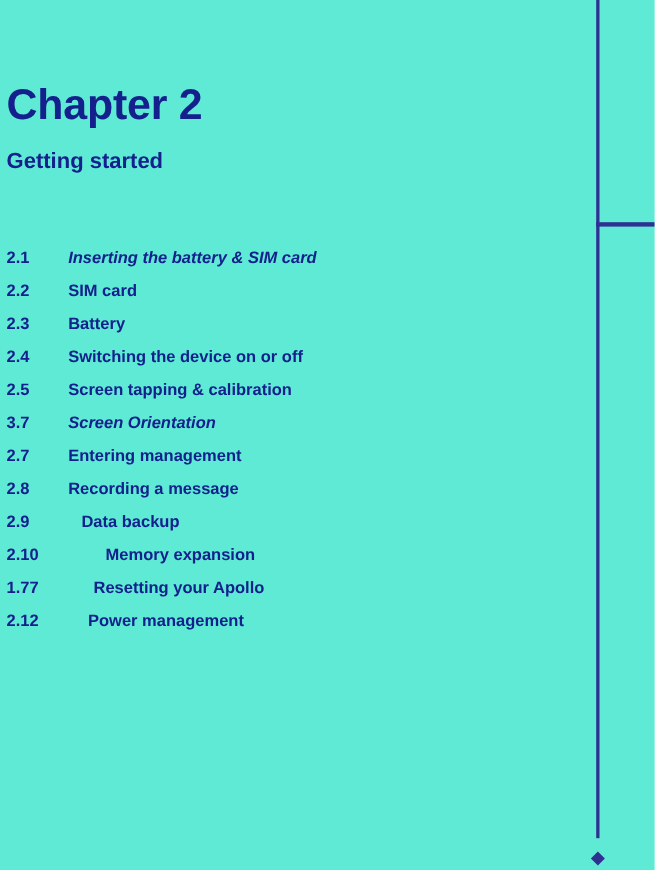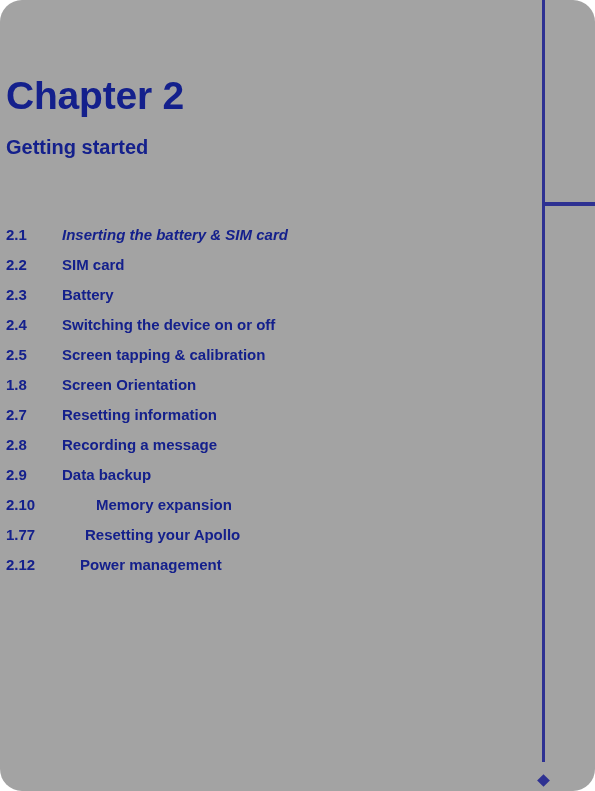--- a/index.html
+++ b/index.html
@@ -12,22 +12,21 @@
     height: 791px;
     position: relative;
     overflow: hidden;
     font-family: "Liberation Sans", sans-serif;
     -webkit-font-smoothing: antialiased;
   }
 
   .page {
     position: absolute;
     inset: 0;
-    background: #a3a3a3;
-    border-radius: 22px;
+    background: #5eead4;
   }
 
   
   .vrule {
     position: absolute;
     left: 542px;
     top: 0px;
     width: 3px;
     height: 762px;
     background: #2e3192;
@@ -141,34 +140,34 @@
       </div>
       <div class="toc-row">
         <span class="toc-num">2.4</span>
         <span class="toc-label" style="left: 62px;">Switching the device on or off</span>
       </div>
       <div class="toc-row">
         <span class="toc-num">2.5</span>
         <span class="toc-label" style="left: 62px;">Screen tapping &amp; calibration</span>
       </div>
       <div class="toc-row">
-        <span class="toc-num">1.8</span>
-        <span class="toc-label" style="left: 62px;">Screen Orientation</span>
+        <span class="toc-num">3.7</span>
+        <span class="toc-label" style="left: 62px; font-style: italic;">Screen Orientation</span>
       </div>
       <div class="toc-row">
         <span class="toc-num">2.7</span>
-        <span class="toc-label" style="left: 62px;">Resetting information</span>
+        <span class="toc-label" style="left: 62px;">Entering management</span>
       </div>
       <div class="toc-row">
         <span class="toc-num">2.8</span>
         <span class="toc-label" style="left: 62px;">Recording a message</span>
       </div>
       <div class="toc-row">
         <span class="toc-num">2.9</span>
-        <span class="toc-label" style="left: 62px;">Data backup</span>
+        <span class="toc-label" style="left: 74px;">Data backup</span>
       </div>
       <div class="toc-row">
         <span class="toc-num">2.10</span>
         <span class="toc-label" style="left: 96px;">Memory expansion</span>
       </div>
       <div class="toc-row">
         <span class="toc-num">1.77</span>
         <span class="toc-label" style="left: 85px;">Resetting your Apollo</span>
       </div>
       <div class="toc-row">

